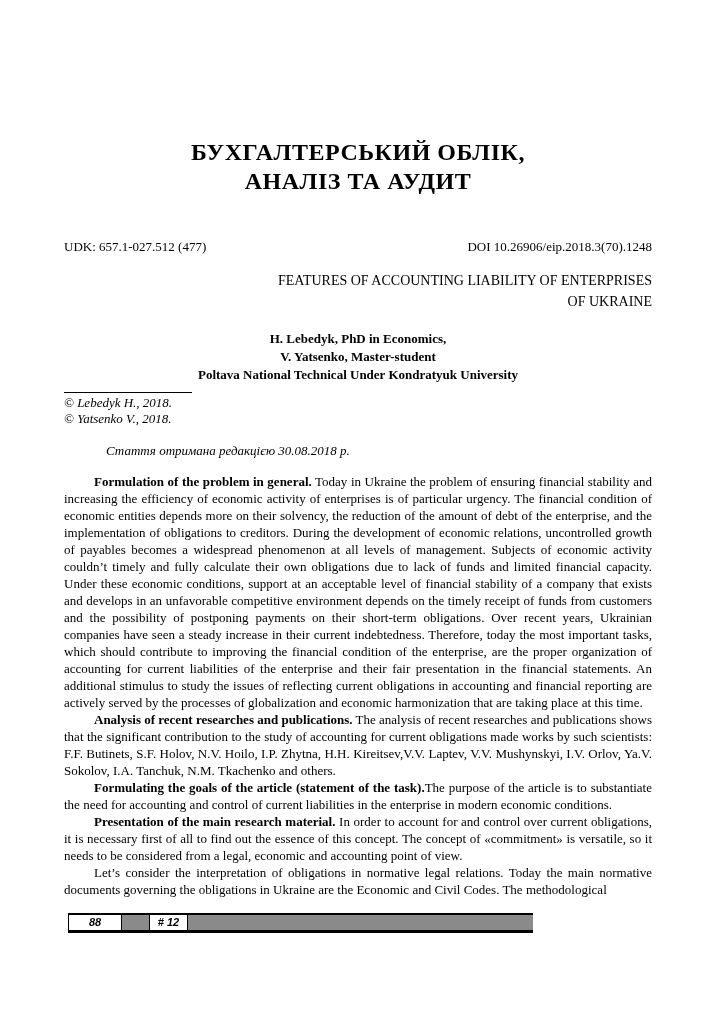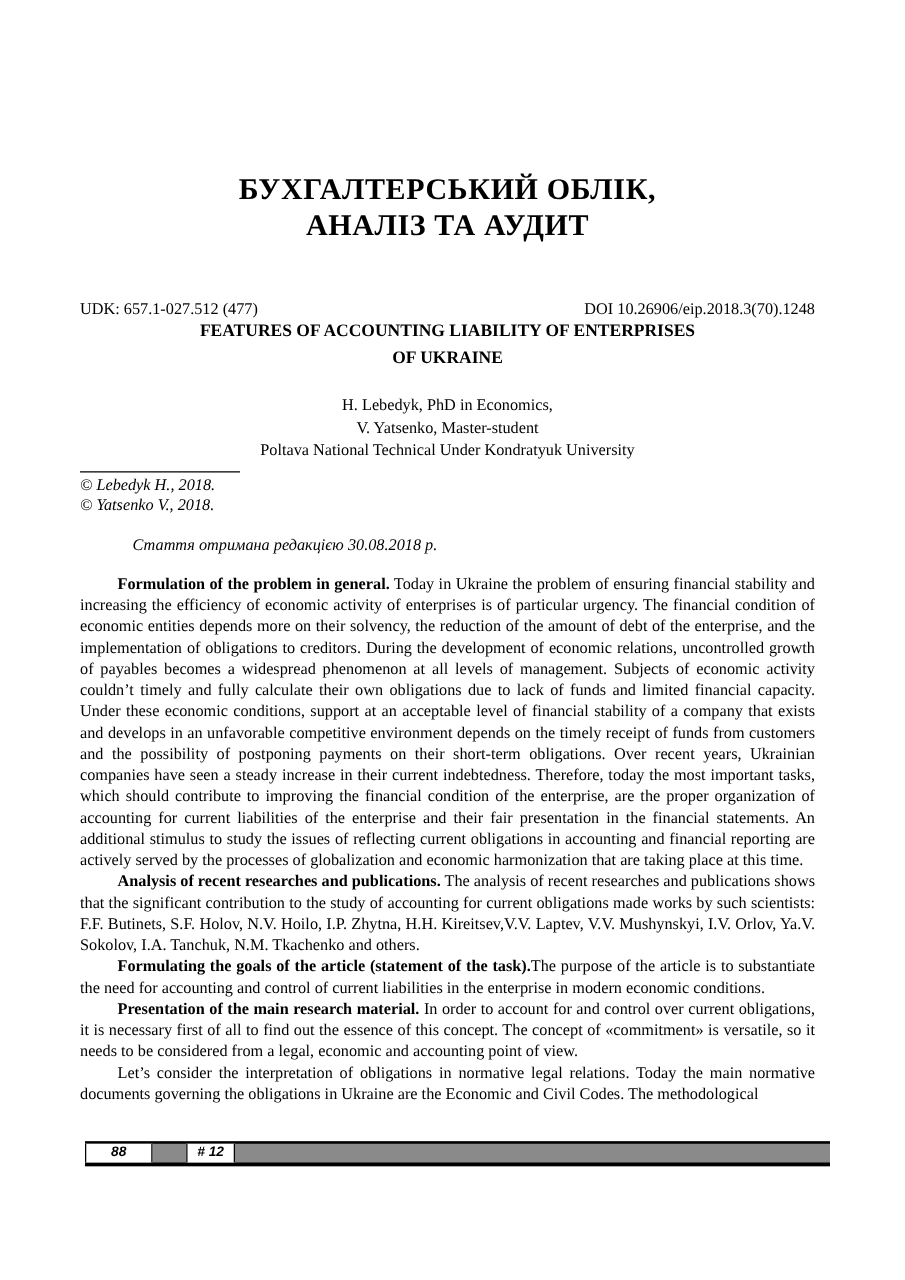--- a/index.html
+++ b/index.html
@@ -29,30 +29,31 @@
   }
   .section-title .line { display: block; }
   .meta-row {
     margin-top: 42px;
     display: flex;
     justify-content: space-between;
     font-size: 13px;
     line-height: 17px;
   }
   .article-title {
-    text-align: center;
-    font-weight: bold;
+    margin-top: 15px;
+    text-align: right;
+    font-weight: normal;
     font-size: 14px;
     line-height: 21px;
   }
   .article-title .line { display: block; }
   .authors {
     margin-top: 18px;
     text-align: center;
-    font-weight: normal;
+    font-weight: bold;
     font-size: 13px;
     line-height: 18px;
   }
   .copyright-block {
     margin-top: 8px;
     font-style: italic;
     font-size: 13px;
     line-height: 16px;
   }
   .divider {
@@ -72,21 +73,21 @@
     margin-top: 14px;
     font-size: 13px;
     line-height: 17px;
     text-align: justify;
   }
   .para { text-indent: 30px; }
   .footer-bar {
     position: absolute;
     left: 68px;
     top: 913px;
-    width: 596px;
+    width: 465px;
     height: 15px;
     background: #8a8a8a;
     border-top: 2px solid #000000;
     border-bottom: 3px solid #000000;
     display: flex;
     align-items: stretch;
     font-family: "Liberation Sans", sans-serif;
     font-weight: bold;
     font-style: italic;
     font-size: 11px;

